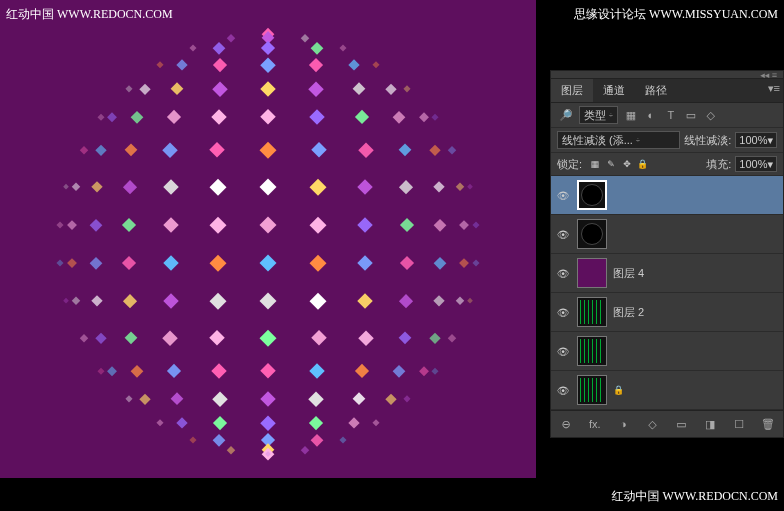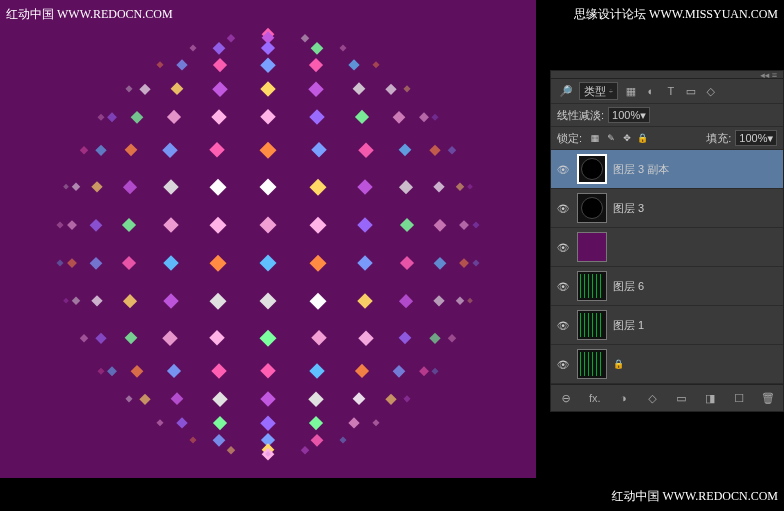--- a/index.html
+++ b/index.html
@@ -191,37 +191,48 @@
       <div class="dot" style="left: 220px; top: 430px; width: 4px; height: 4px; background: rgb(242, 160, 212); opacity: 0.25;"></div>
     </div>
 </div>
 
 <div class="wm wm-tl">红动中国 WWW.REDOCN.COM</div>
 <div class="wm wm-tr">思缘设计论坛 WWW.MISSYUAN.COM</div>
 <div class="wm wm-br">红动中国 WWW.REDOCN.COM</div>
 
 <div class="panel">
   <div class="panel-grip">◂◂ ≡</div>
+  <div class="tabs">
+    <div class="tab active">图层</div>
+    <div class="tab">通道</div>
+    <div class="tab">路径</div>
+    <div style="flex:1"></div>
+    <div class="iconbtn">▾≡</div>
+  </div>
 
   <div class="row">
     <span class="iconbtn">🔎</span>
     <div class="sel">
       <span>类型</span>
       <span class="tri">÷</span>
     </div>
     <div id="filter-icons" style="display:flex;gap:2px">
         <span class="iconbtn">▦</span>
         <span class="iconbtn">◐</span>
         <span class="iconbtn">T</span>
         <span class="iconbtn">▭</span>
         <span class="iconbtn">◇</span>
       </div>
   </div>
 
   <div class="row">
+    <div class="sel" style="flex:1">
+      <span>线性减淡 (添...</span>
+      <span class="tri">÷</span>
+    </div>
     <span>线性减淡:</span>
     <div class="opacity-field">
       <span>100%</span>
       <span class="tri">▾</span>
     </div>
   </div>
 
   <div class="row">
     <span>锁定:</span>
     <div class="lock-icons">
@@ -237,50 +248,48 @@
       <span class="tri">▾</span>
     </div>
   </div>
 
   <div class="layers" id="layers">
       <div class="layer sel-layer">
         <div class="eye">👁</div>
         <div class="thumb white-border">
           <div style="width:22px;height:22px;border-radius:50%;background:#000;border:1px solid #444"></div>
         </div>
-        <div class="lname">图层 3 副本</div>
         <div class="lock-ind"></div>
       </div>
       <div class="layer">
         <div class="eye">👁</div>
         <div class="thumb">
           <div style="width:22px;height:22px;border-radius:50%;background:#000;border:1px solid #444"></div>
         </div>
-        <div class="lname">图层 3</div>
         <div class="lock-ind"></div>
       </div>
       <div class="layer">
         <div class="eye">👁</div>
         <div class="thumb" style="background: rgb(94, 15, 94);"></div>
+        <div class="lname">图层 4</div>
         <div class="lock-ind"></div>
       </div>
       <div class="layer">
         <div class="eye">👁</div>
         <div class="thumb">
           <div style="width:24px;height:24px;background:repeating-linear-gradient(90deg,#0a3,#0a3 1px,#111 1px,#111 4px),repeating-linear-gradient(0deg,#a03,#a03 1px,transparent 1px,transparent 4px)"></div>
         </div>
-        <div class="lname">图层 6</div>
+        <div class="lname">图层 2</div>
         <div class="lock-ind"></div>
       </div>
       <div class="layer">
         <div class="eye">👁</div>
         <div class="thumb">
           <div style="width:24px;height:24px;background:repeating-linear-gradient(90deg,#0a3,#0a3 1px,#111 1px,#111 4px),repeating-linear-gradient(0deg,#a03,#a03 1px,transparent 1px,transparent 4px)"></div>
         </div>
-        <div class="lname">图层 1</div>
         <div class="lock-ind"></div>
       </div>
       <div class="layer">
         <div class="eye">👁</div>
         <div class="thumb">
           <div style="width:24px;height:24px;background:repeating-linear-gradient(90deg,#0a3,#0a3 1px,#111 1px,#111 4px),repeating-linear-gradient(0deg,#a03,#a03 1px,transparent 1px,transparent 4px)"></div>
         </div>
         <div class="lock-ind">🔒</div>
       </div>
     </div>

